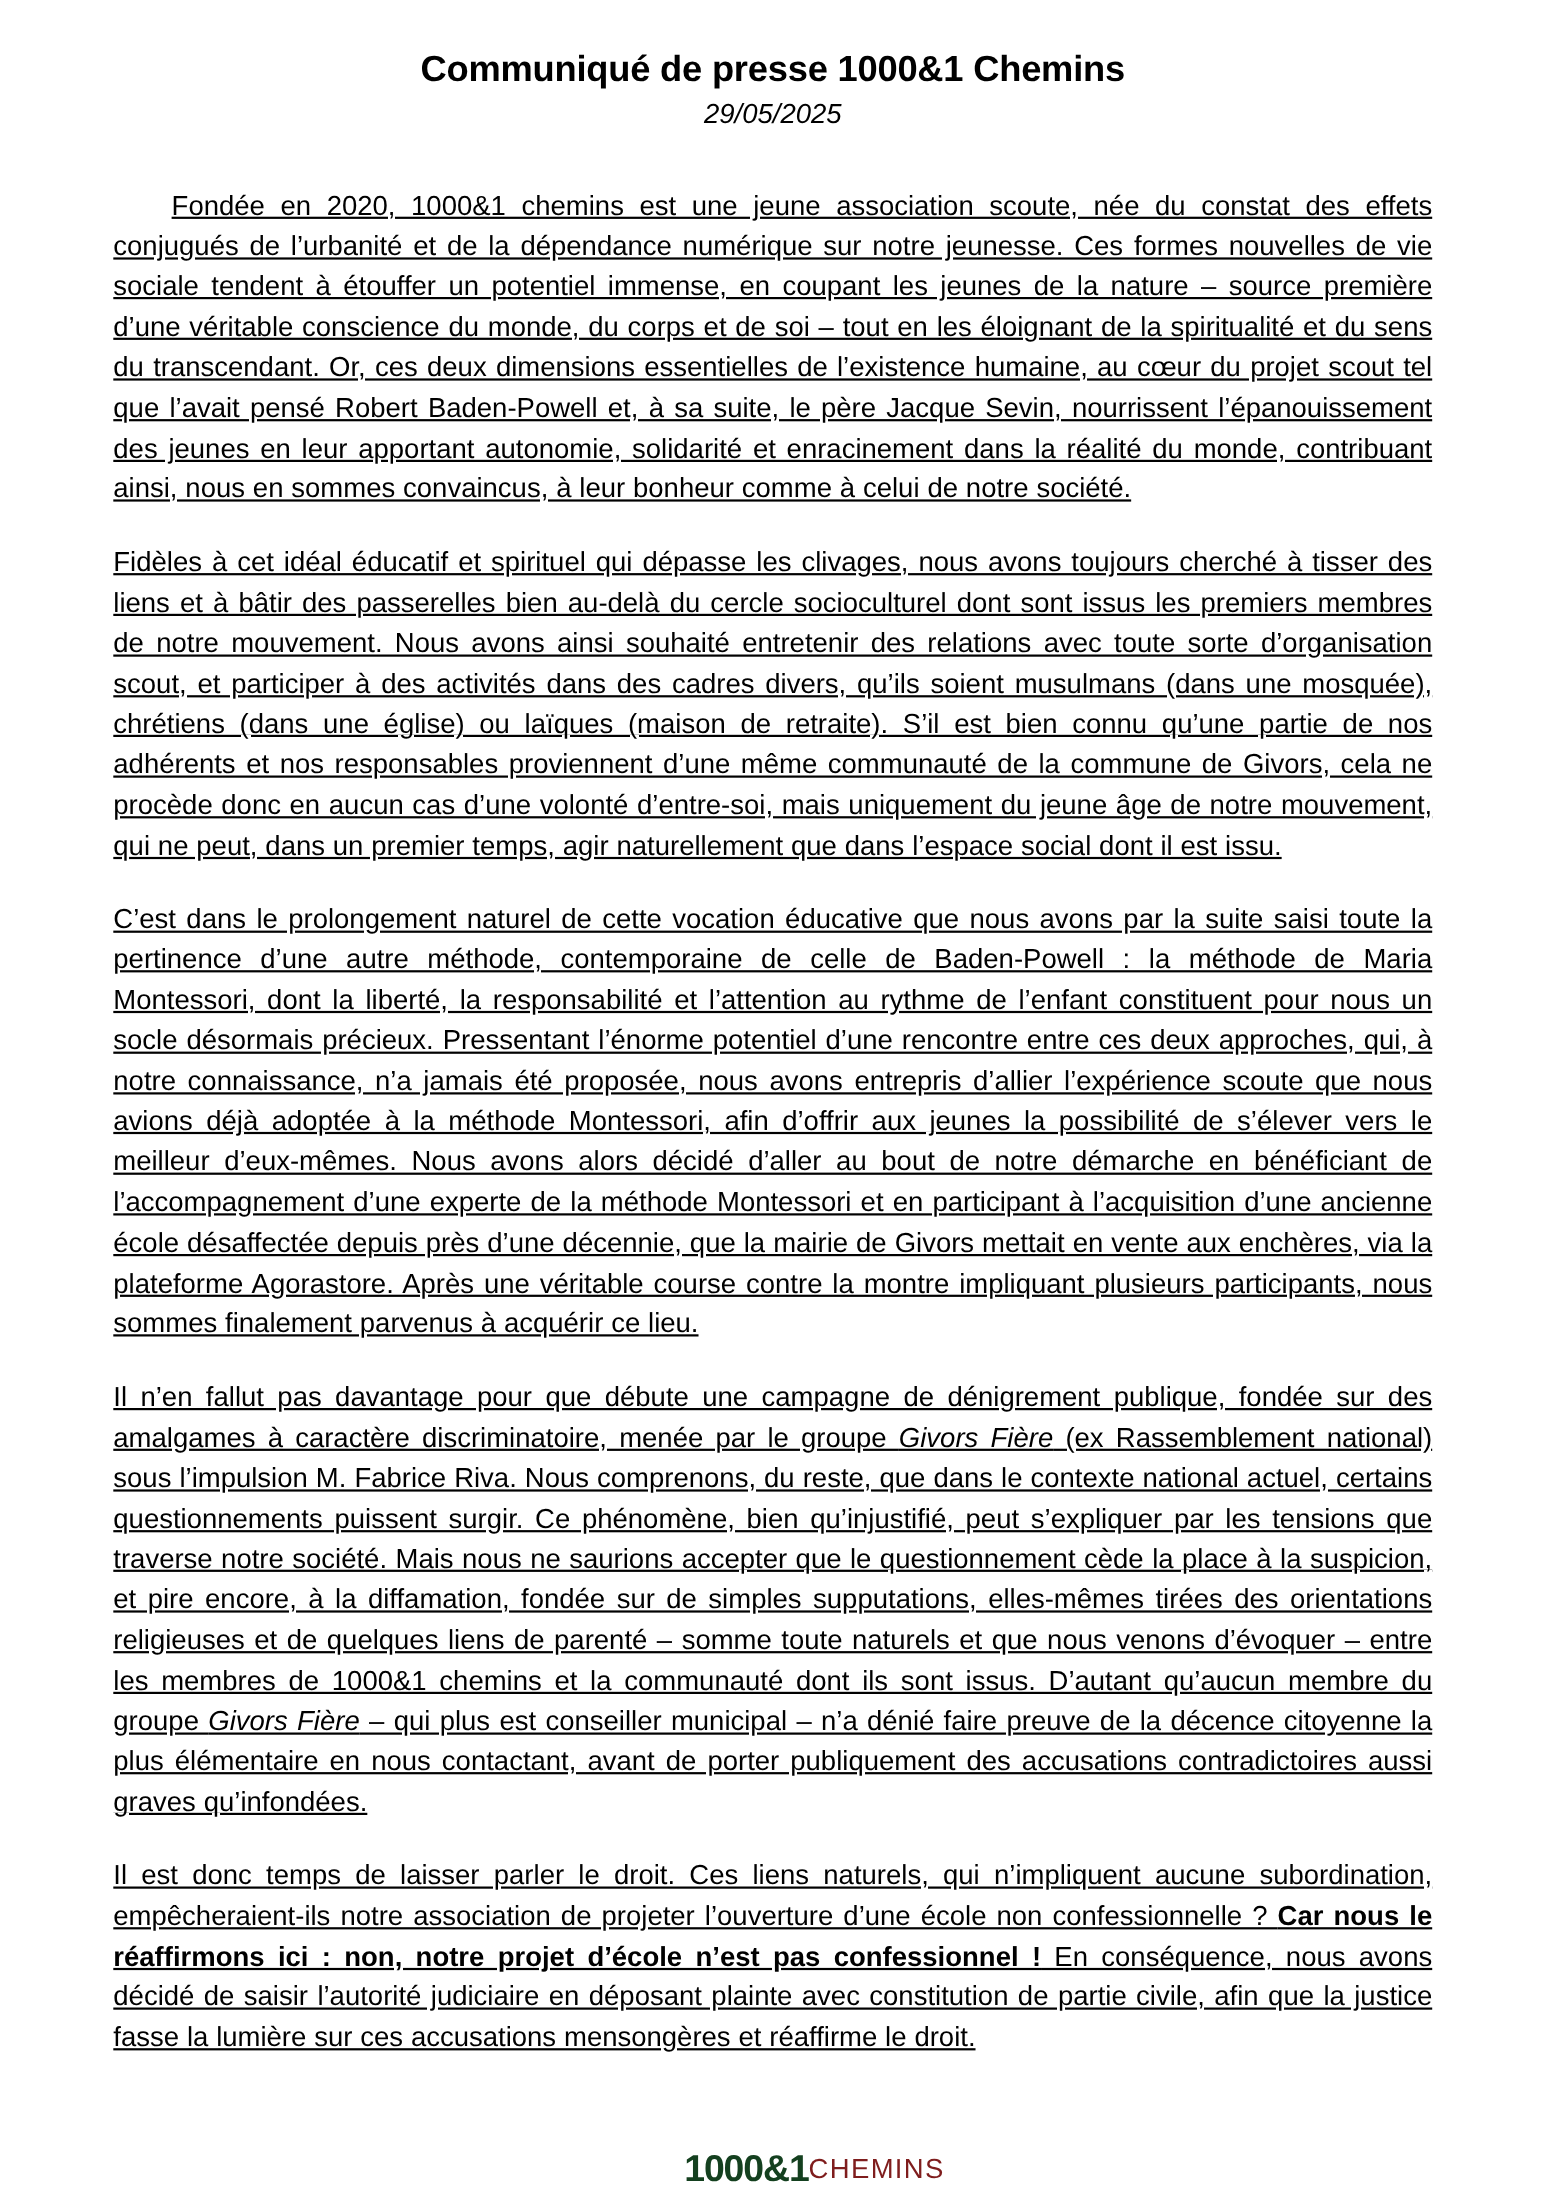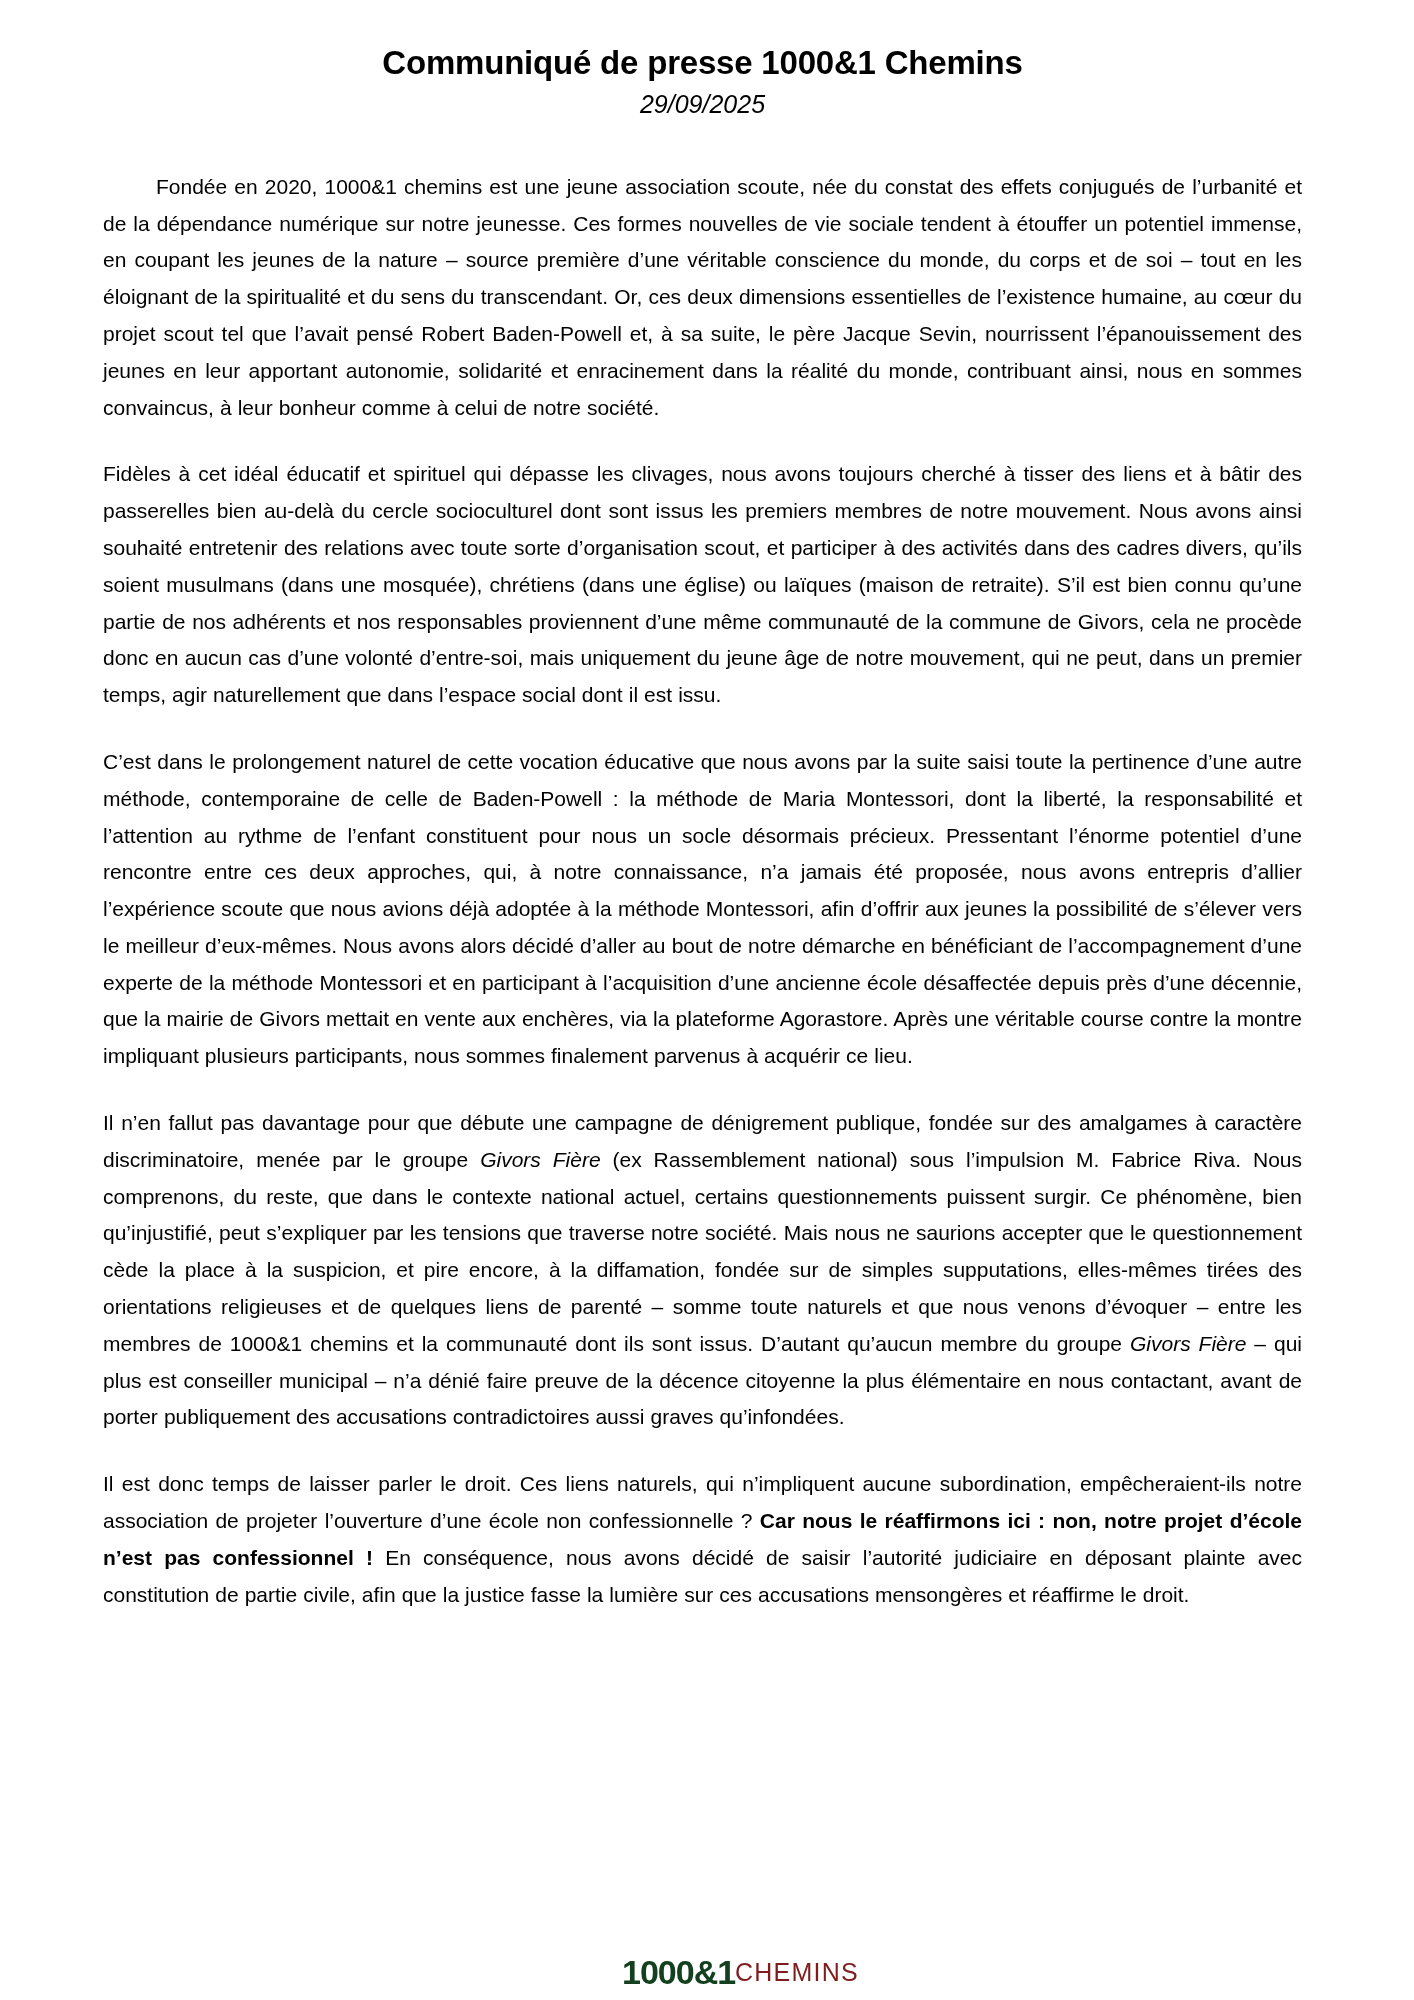--- a/index.html
+++ b/index.html
@@ -35,27 +35,28 @@
     text-align: center;
     font-size: 25px;
     font-style: italic;
     line-height: 1.3;
     margin: 5px 0 0 0;
   }
   .body-text {
     margin-top: 48px;
   }
   p.para {
-    font-size: 21px;
+    font-size: 25px;
     line-height: 36.8px;
     text-align: justify;
     text-justify: inter-word;
     margin: 0 0 30px 0;
     letter-spacing: 0.0px;
     word-spacing: 0.2px;
+    text-decoration: underline;
   }
   p.para.first {
     text-indent: 53px;
   }
   p.para.bold {
     font-weight: bold;
   }
   .it { font-style: italic; }
   .bd { font-weight: bold; }
 
@@ -92,21 +93,21 @@
     line-height: 1.05;
     margin-top: 1px;
   }
 </style>
 </head>
 <body>
 
 <div class="page">
 
   <h1 class="doc-title">Communiqué de presse 1000&amp;1 Chemins</h1>
-  <div class="doc-date">29/09/2025</div>
+  <div class="doc-date">29/05/2025</div>
 
   <div class="body-text">
 
     <p class="para first">Fondée en 2020, 1000&amp;1 chemins est une jeune association scoute, née du constat des effets conjugués de l’urbanité et de la dépendance numérique sur notre jeunesse. Ces formes nouvelles de vie sociale tendent à étouffer un potentiel immense, en coupant les jeunes de la nature – source première d’une véritable conscience du monde, du corps et de soi – tout en les éloignant de la spiritualité et du sens du transcendant. Or, ces deux dimensions essentielles de l’existence humaine, au cœur du projet scout tel que l’avait pensé Robert Baden-Powell et, à sa suite, le père Jacque Sevin, nourrissent l’épanouissement des jeunes en leur apportant autonomie, solidarité et enracinement dans la réalité du monde, contribuant ainsi, nous en sommes convaincus, à leur bonheur comme à celui de notre société.</p>
 
     <p class="para">Fidèles à cet idéal éducatif et spirituel qui dépasse les clivages, nous avons toujours cherché à tisser des liens et à bâtir des passerelles bien au-delà du cercle socioculturel dont sont issus les premiers membres de notre mouvement. Nous avons ainsi souhaité entretenir des relations avec toute sorte d’organisation scout, et participer à des activités dans des cadres divers, qu’ils soient musulmans (dans une mosquée), chrétiens (dans une église) ou laïques (maison de retraite). S’il est bien connu qu’une partie de nos adhérents et nos responsables proviennent d’une même communauté de la commune de Givors, cela ne procède donc en aucun cas d’une volonté d’entre-soi, mais uniquement du jeune âge de notre mouvement, qui ne peut, dans un premier temps, agir naturellement que dans l’espace social dont il est issu.</p>
 
 
     <p class="para">C’est dans le prolongement naturel de cette vocation éducative que nous avons par la suite saisi toute la pertinence d’une autre méthode, contemporaine de celle de Baden-Powell : la méthode de Maria Montessori, dont la liberté, la responsabilité et l’attention au rythme de l’enfant constituent pour nous un socle désormais précieux. Pressentant l’énorme potentiel d’une rencontre entre ces deux approches, qui, à notre connaissance, n’a jamais été proposée, nous avons entrepris d’allier l’expérience scoute que nous avions déjà adoptée à la méthode Montessori, afin d’offrir aux jeunes la possibilité de s’élever vers le meilleur d’eux-mêmes. Nous avons alors décidé d’aller au bout de notre démarche en bénéficiant de l’accompagnement d’une experte de la méthode Montessori et en participant à l’acquisition d’une ancienne école désaffectée depuis près d’une décennie, que la mairie de Givors mettait en vente aux enchères, via la plateforme Agorastore. Après une véritable course contre la montre impliquant plusieurs participants, nous sommes finalement parvenus à acquérir ce lieu.</p>
 

